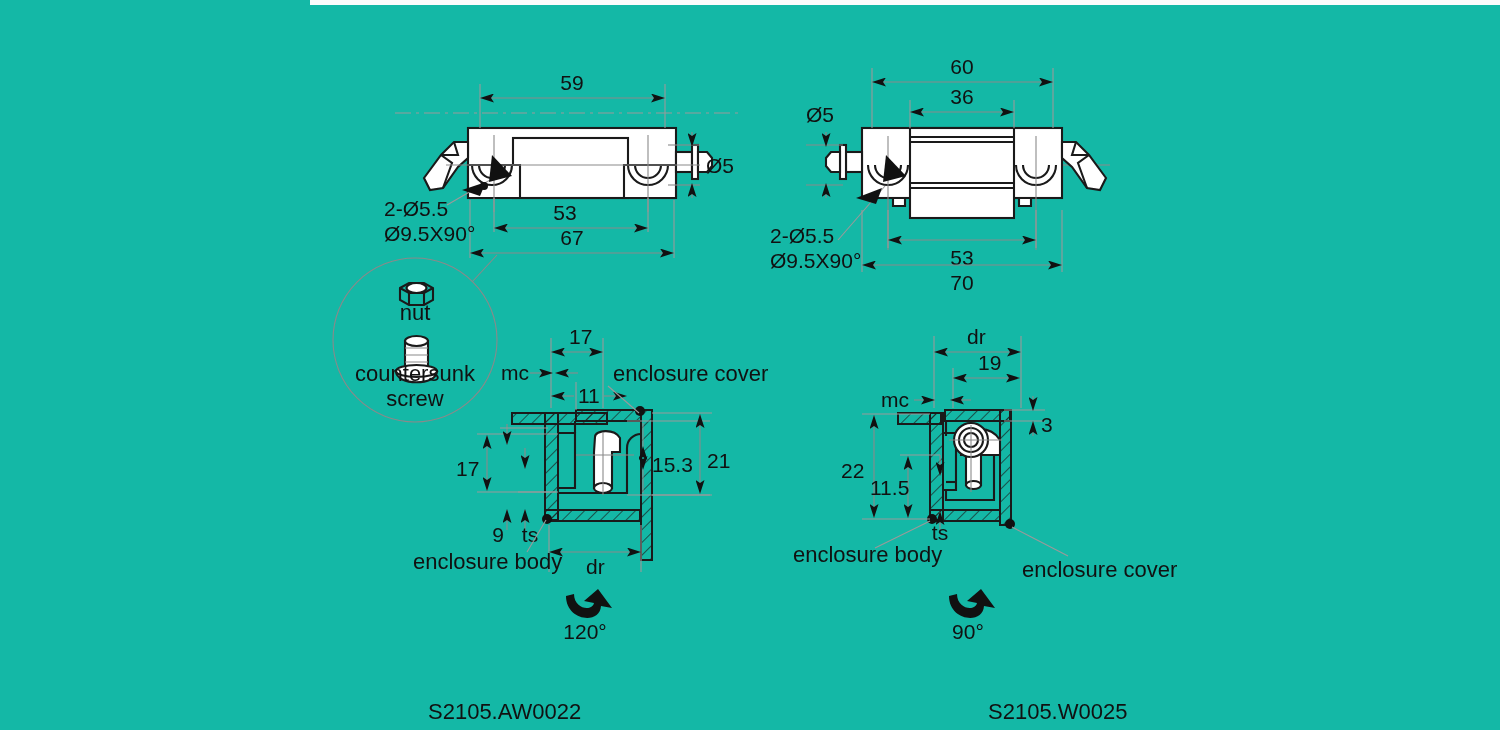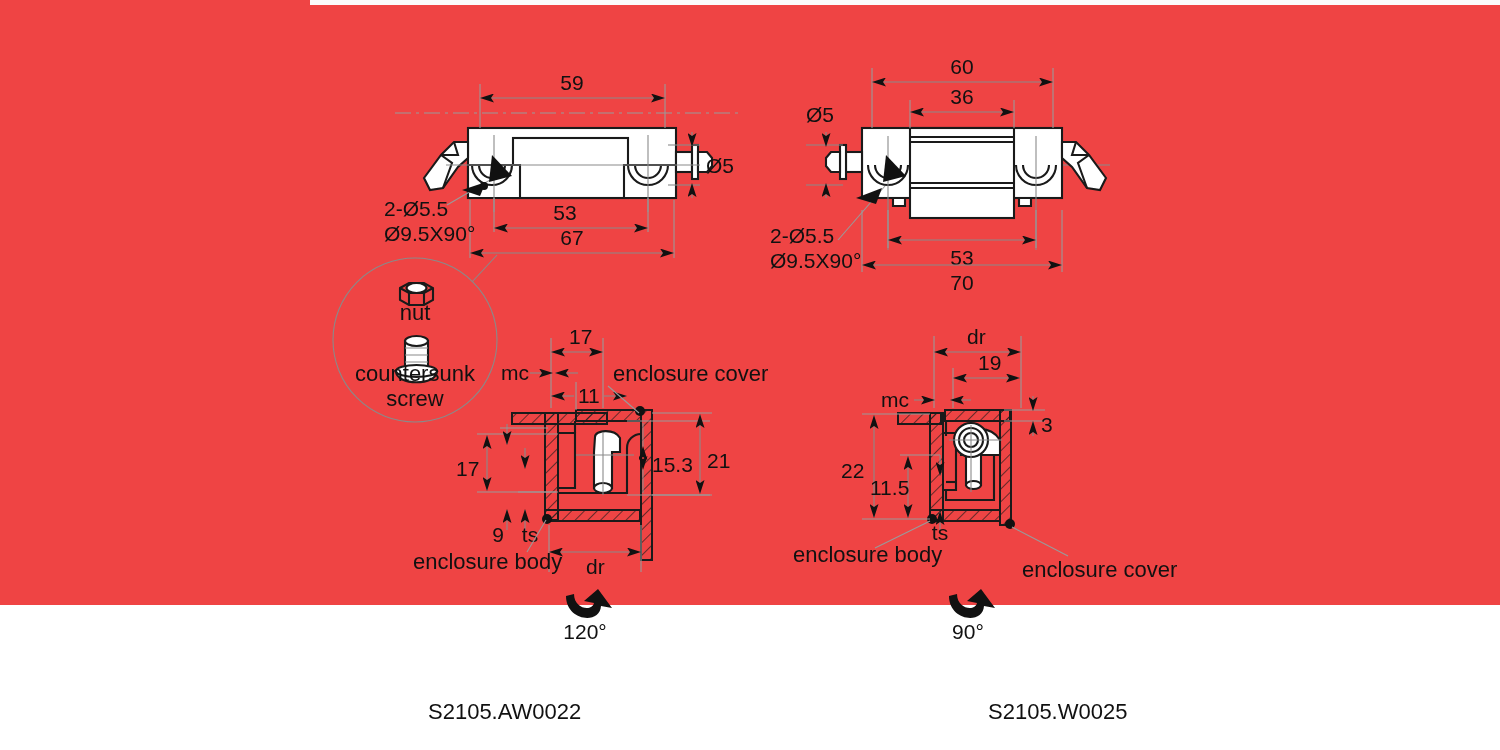--- a/index.html
+++ b/index.html
@@ -1,19 +1,19 @@
 <!DOCTYPE html>
 <html><head>
 <meta charset="utf-8">
 <title>Hinge Technical Drawing</title>
 <style>
   html,body{margin:0;padding:0;background:#ffffff;}
   body{width:1500px;height:750px;overflow:hidden;
        font-family:"Liberation Sans", sans-serif;}
-  #sheet{position:relative;width:1500px;height:605px;background:#ef4444;}
+  #sheet{position:relative;width:1500px;height:730px;background:#14b8a6;}
   svg{display:block;}
   text{font-family:"Liberation Sans", sans-serif; fill:#111111;}
   .dim-txt{font-size:21px;}
   .note-txt{font-size:21px;}
   .part-txt{font-size:22px;}
   .rot-txt{font-size:21px;}
   .obj{stroke:#1a1a1a;stroke-width:2.1;fill:none;}
   .objf{stroke:#1a1a1a;stroke-width:2.1;fill:#ffffff;}
   .thin{stroke:#8a8a8a;stroke-width:1.1;fill:none;}
   .dimln{stroke:#8a8a8a;stroke-width:1.1;fill:none;}

